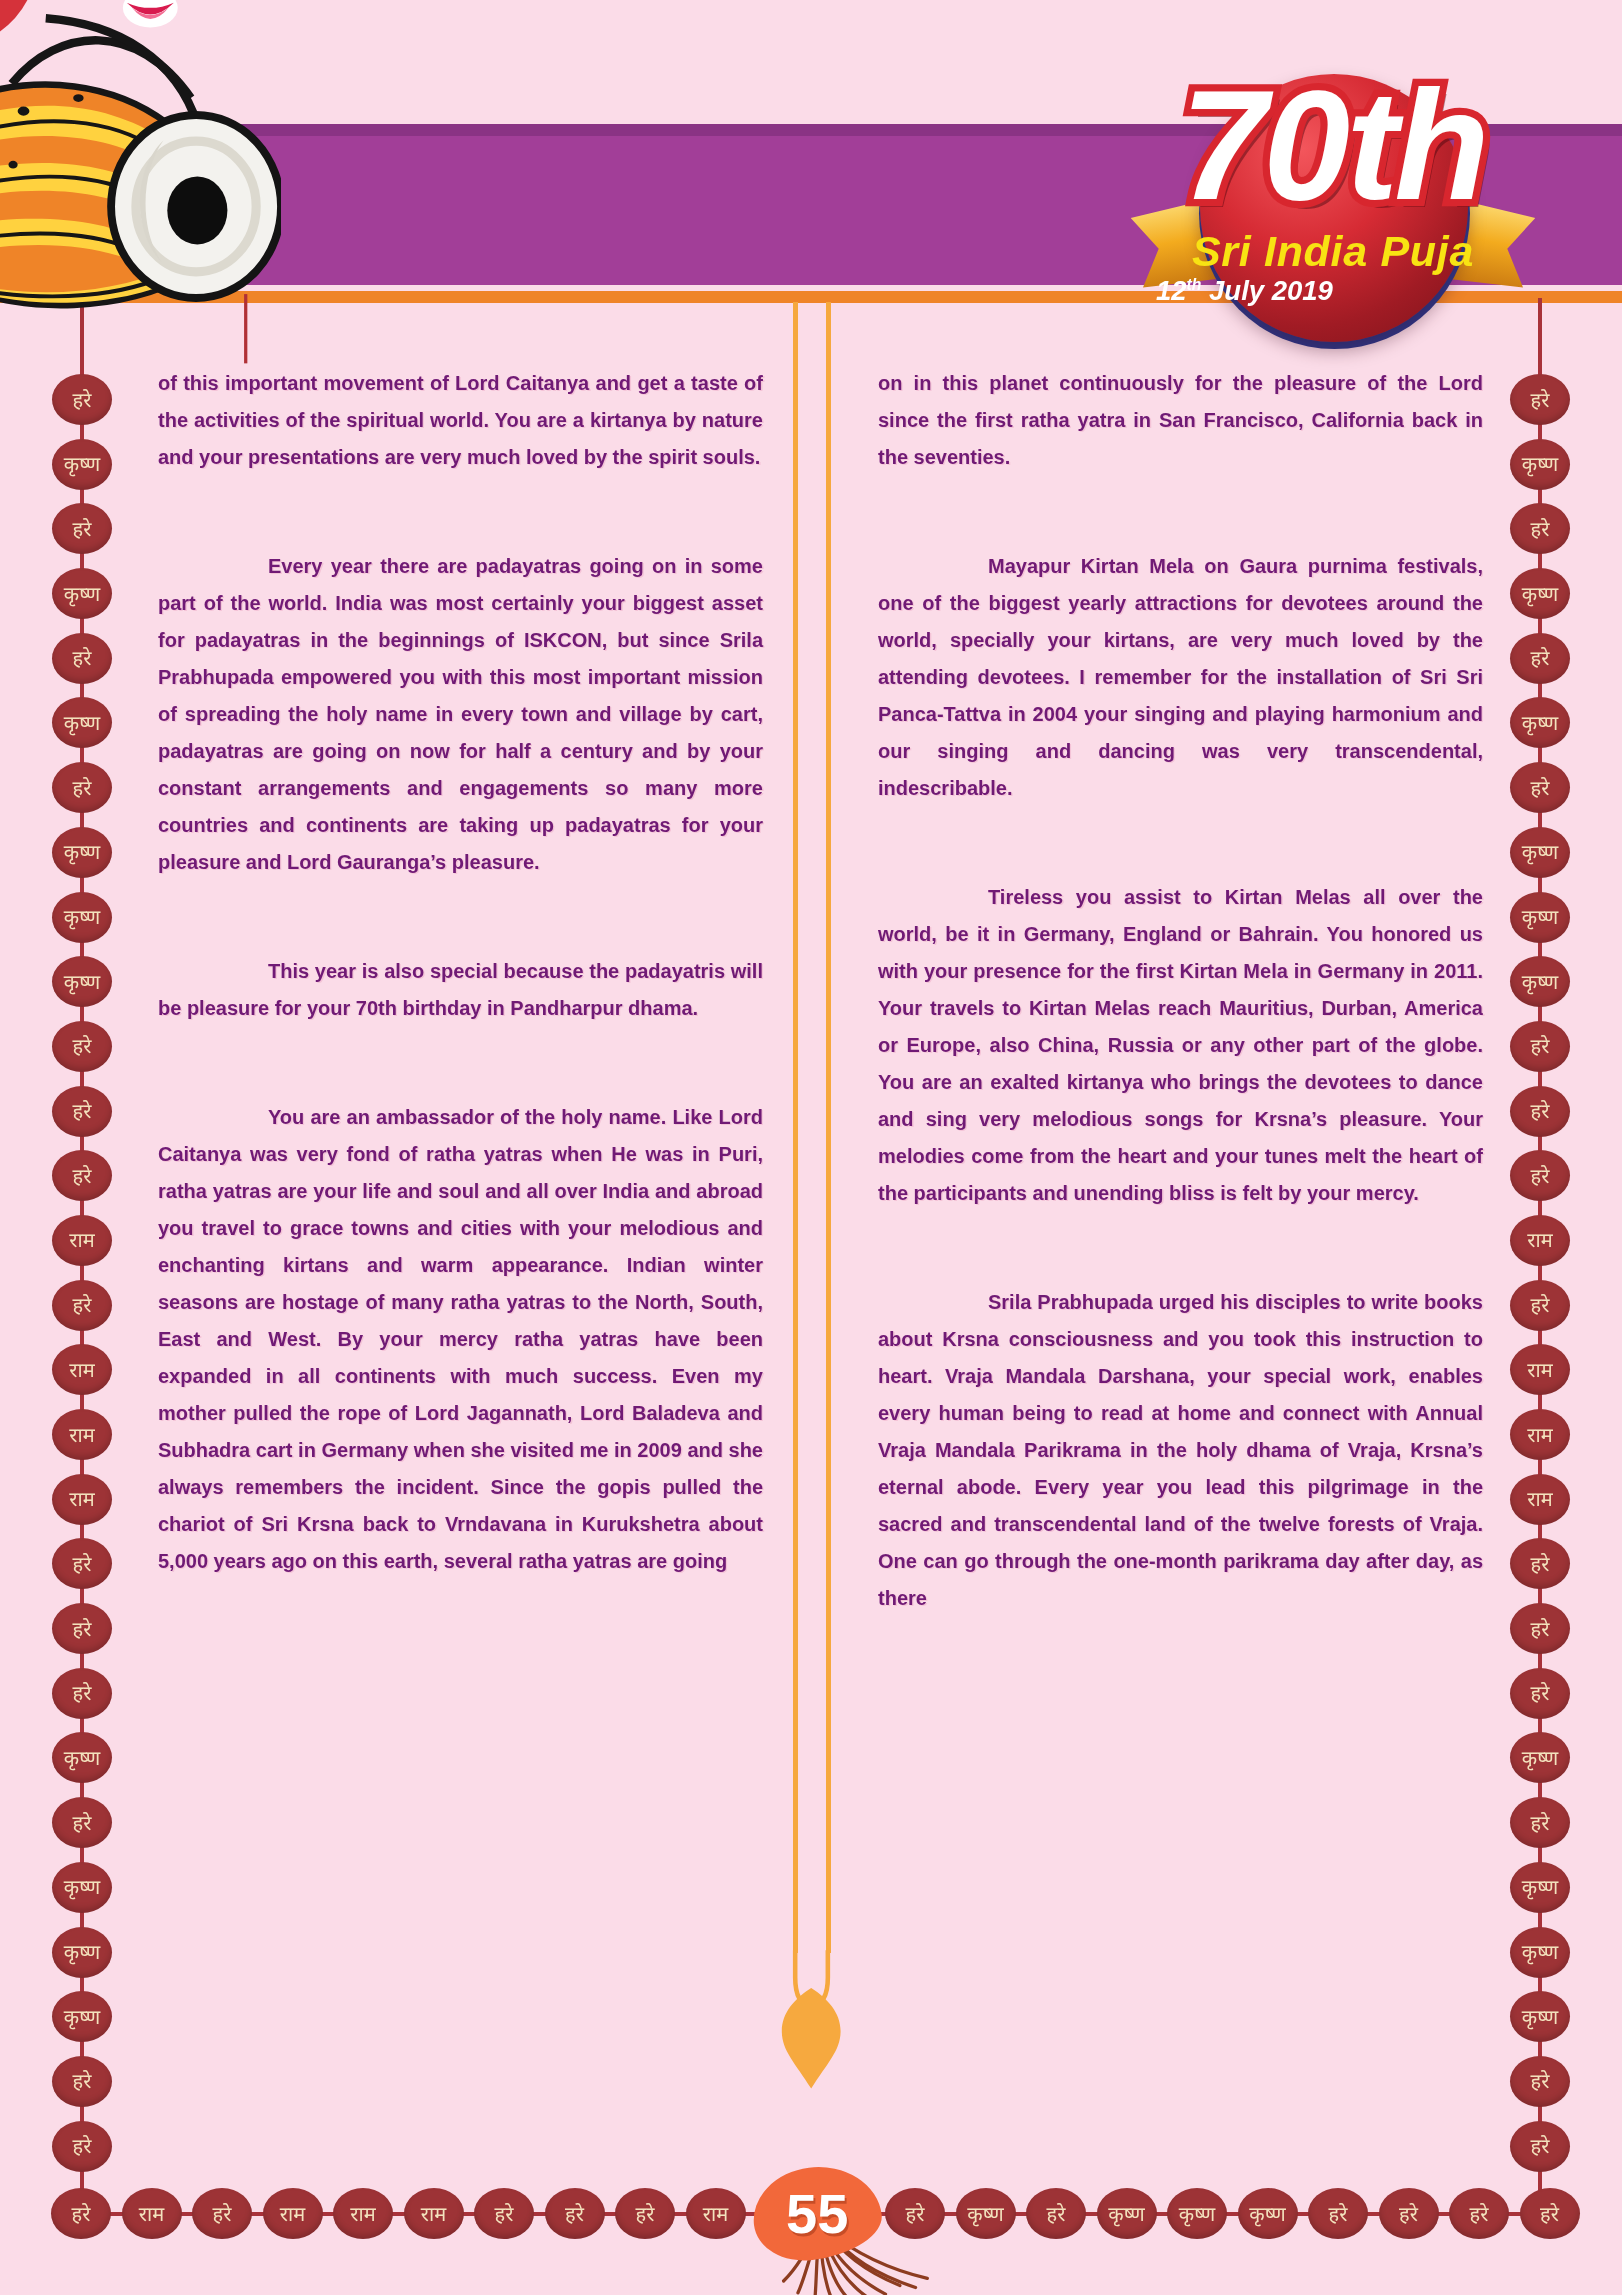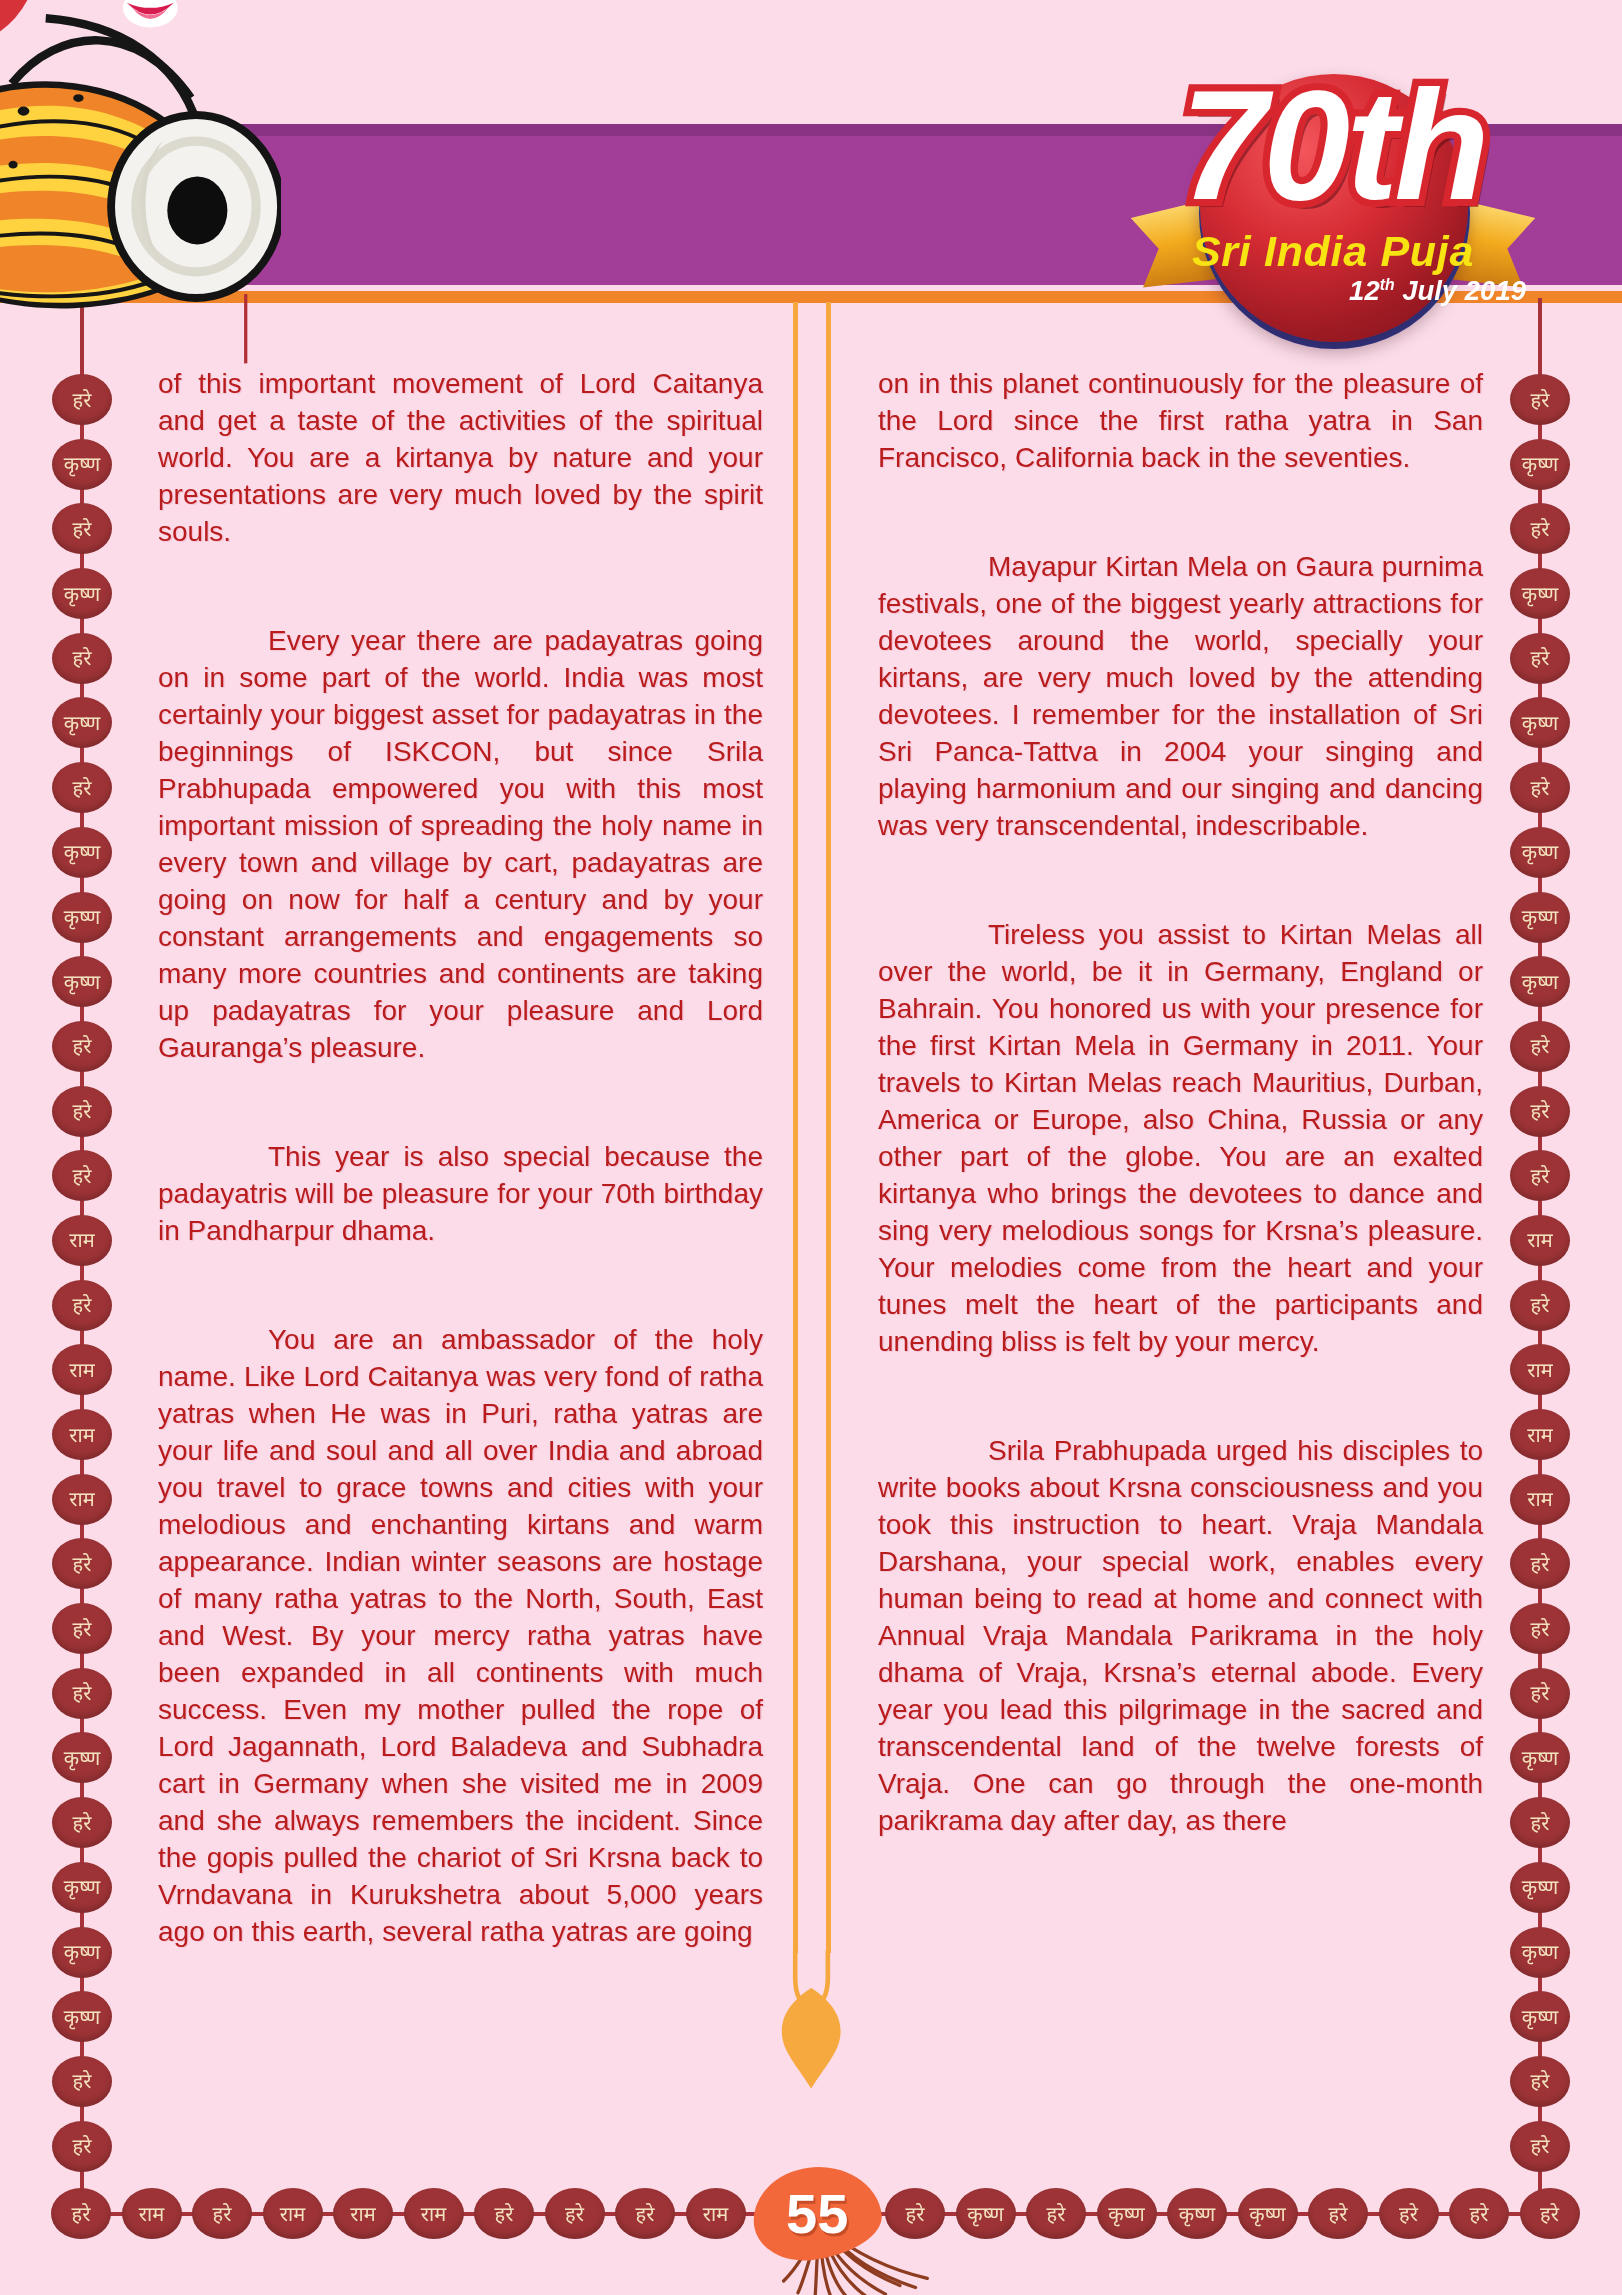--- a/index.html
+++ b/index.html
@@ -27,44 +27,44 @@
     background:radial-gradient(circle at 38% 28%,#f3565c 0%,#d62b34 38%,#a01b24 70%,#7a121a 100%);
     box-shadow:0 9.2px 17px rgba(60,10,30,.35);}
   .badge-title-wrap{position:absolute;left:0;top:9.2px;width:100%;height:170px;text-align:center;}
   .badge-title{position:absolute;left:0;top:0;width:100%;
     font-size:156px;line-height:156px;font-weight:800;letter-spacing:-3.9px;}
   .badge-title.outline{-webkit-text-stroke:14.4px #d8262e;color:#d8262e;
     text-shadow:6.5px 7.9px 0 rgba(70,5,14,.45);}
   .badge-title.fill{color:#ffffff;}
   .badge-subtitle{position:absolute;left:0;top:169px;width:100%;text-align:center;z-index:5;
     color:#f8e313;font-size:43px;font-weight:700;letter-spacing:0.7px;}
-  .badge-date{position:absolute;left:0;top:217px;width:100%;text-align:right;z-index:5;
+  .badge-date{position:absolute;left:16px;top:217px;width:100%;text-align:left;z-index:5;
     color:#ffffff;font-size:27.5px;font-weight:600;}
   .badge-date sup{font-size:15.7px;}
 
   
   .chain-v{position:absolute;top:298px;width:3.9px;height:1921px;background:#a8323a;z-index:1;}
   .chain-left{left:80px;}
   .chain-right{left:1538px;}
   .chain-h{position:absolute;left:80px;top:2212px;width:1466px;height:3.9px;background:#a8323a;z-index:1;}
   .beads-col{position:absolute;top:374px;width:60px;display:flex;flex-direction:column;gap:13.7px;z-index:2;}
   #beads-left{left:52px;}
   #beads-right{left:1510px;}
   .beads-row{position:absolute;top:2188px;display:flex;flex-direction:row;gap:10.5px;z-index:2;}
   #beads-bottom-left{left:51px;}
   #beads-bottom-right{left:885px;}
   .bead{width:60px;height:51px;border-radius:50%;background:#9d3336;flex:0 0 auto;
     display:flex;align-items:center;justify-content:center;
     color:#f3e2bd;font-size:20px;line-height:1;font-family:sans-serif;
     box-shadow:inset 0 -3.9px 6.5px rgba(0,0,0,.18);}
 
   
-  .col{position:absolute;top:365px;width:605px;color:#b91c1c;
-    font-size:28px;line-height:37px;text-align:justify;z-index:2;
-    text-shadow:1.3px 1.3px 0 rgba(214,84,140,.18);}
+  .col{position:absolute;top:365px;width:605px;color:#701a75;
+    font-size:20px;line-height:37px;text-align:justify;z-index:2;
+    text-shadow:1.3px 1.3px 0 rgba(214,84,140,.18);font-weight:bold;}
   .col p{margin:0 0 72px 0;text-indent:110px;}
   .col p.no-indent{text-indent:0;}
   #col-left{left:158px;}
   #col-right{left:878px;}
 
   
   .divider-line{position:absolute;top:302px;width:4.6px;height:1651px;background:#f6a83e;z-index:1;}
   .dl1{left:793px;}
   .dl2{left:826px;}
   .divider-ornament{position:absolute;left:757px;top:1950px;z-index:1;}

